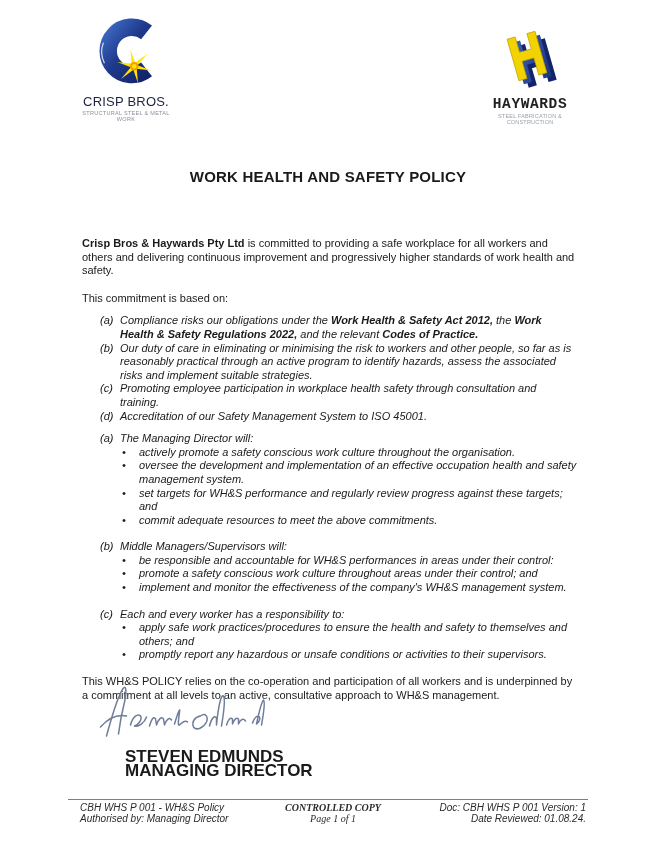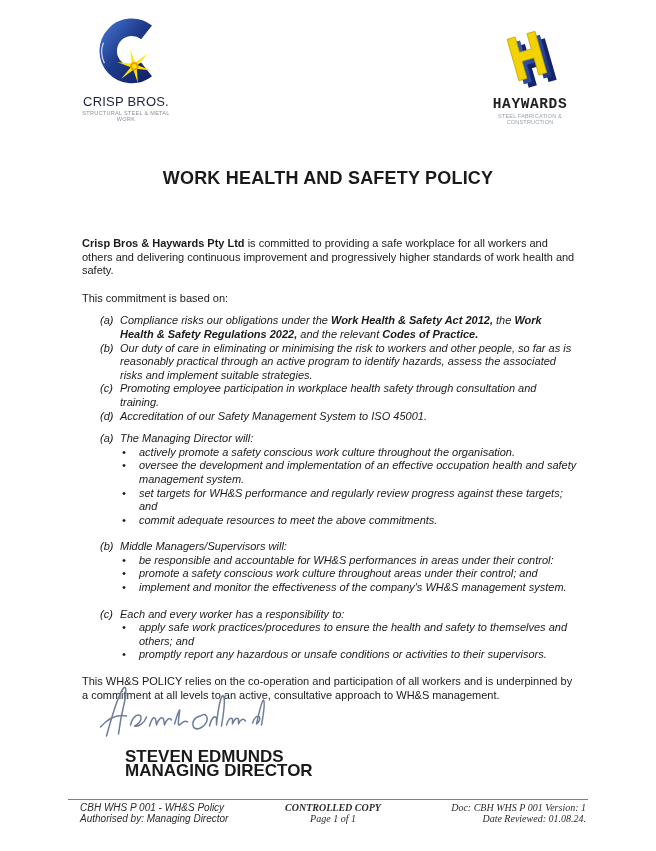--- a/index.html
+++ b/index.html
@@ -17,21 +17,21 @@
   .logo-hay   { position:absolute; top:24px; left:476px; width:108px; text-align:center; }
   .logo-crisp svg { display:block; margin:0 auto; }
   .logo-hay svg   { display:block; margin:0 auto; }
   .crisp-name { font-weight:normal; font-size:13px; color:#1b2340; letter-spacing:.2px; margin-top:2px; }
   .crisp-tag  { font-size:5.5px; color:#8a8f98; letter-spacing:.3px; margin-top:1px; }
   .hay-name   { font-weight:bold; font-size:14.5px; color:#221f20; letter-spacing:.6px; margin-top:2px;font-family:Liberation Mono, monospace; }
   .hay-tag    { font-size:5.5px; color:#9aa0a8; letter-spacing:.2px; margin-top:1px; }
   
   .doc-title {
     position:absolute; top:168px; left:0; width:100%;
-    text-align:center; font-size:18px; font-weight:bold; letter-spacing:.2px;
+    text-align:center; font-size:15px; font-weight:bold; letter-spacing:.2px;
   }
   
   .body {
     position:absolute; top:237px; left:82px; width:496px;
     font-size:11px; line-height:13.6px;
   }
   .body p { margin:0; }
   p.intro { margin-bottom:14px; }
   p.commit-head { margin-bottom:9px; }
   .commit-list { margin-bottom:9px; font-style:italic; }
@@ -50,21 +50,21 @@
   .signatory { position:absolute; top:750px; left:119px; font-weight:bold; font-size:17px; line-height:14px;margin-left:6px; }
   
   .footer {
     position:absolute; top:799px; left:68px; width:520px;
     border-top:1px solid #0ea5e9; padding-top:3px;
     display:flex; font-size:10px; line-height:10.5px; font-style:italic; color:#2b2b2b;
   }
   .f-col { flex:1; }
   .f-left { padding-left:12px; text-align:left; }
   .f-center { text-align:center;font-family:Liberation Serif, serif; }
-  .f-right { padding-right:2px; text-align:right;font-family:Liberation Serif, serif; }
+  .f-right { padding-right:2px; text-align:right; }
   .f-bold { font-weight:bold; }
 </style>
 </head>
 <body>
 
 <div class="page">
 
   <div class="logo-crisp">
     <svg width="66" height="74" viewBox="0 0 64 72">
       <defs>

